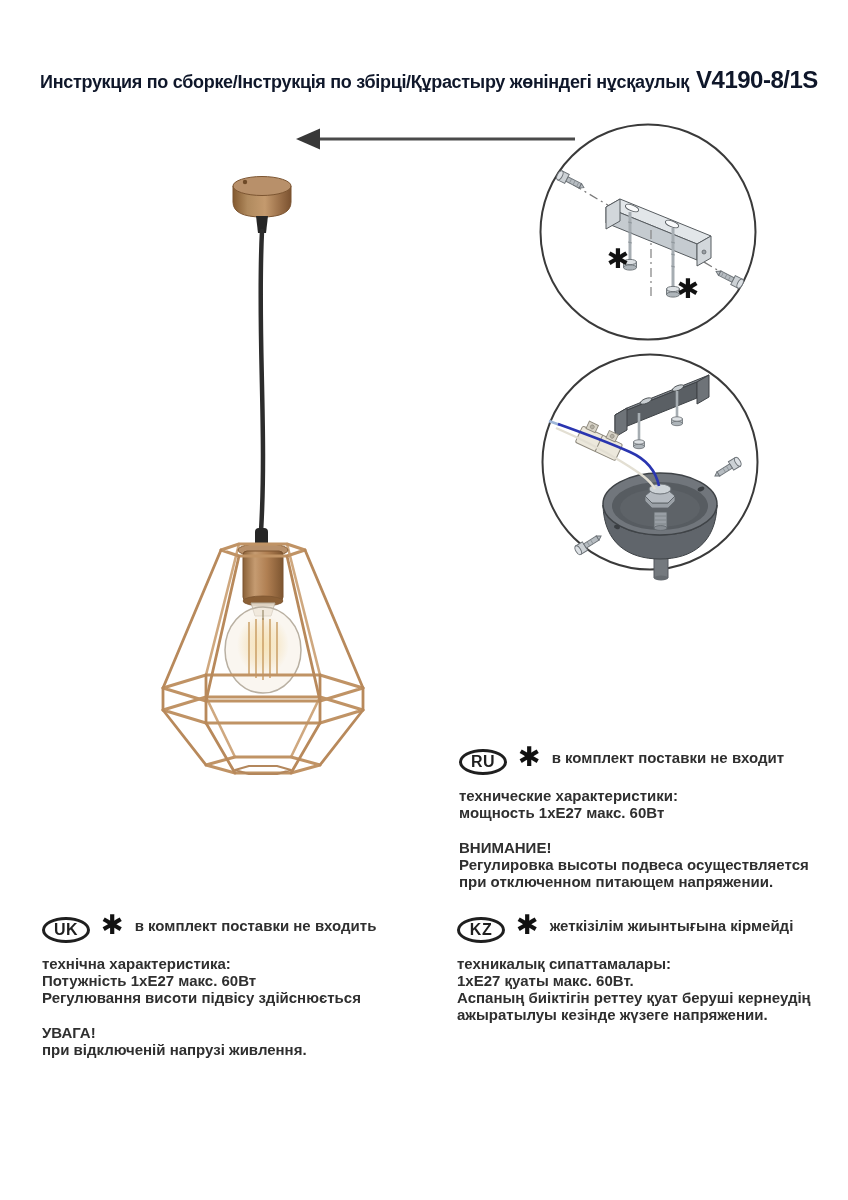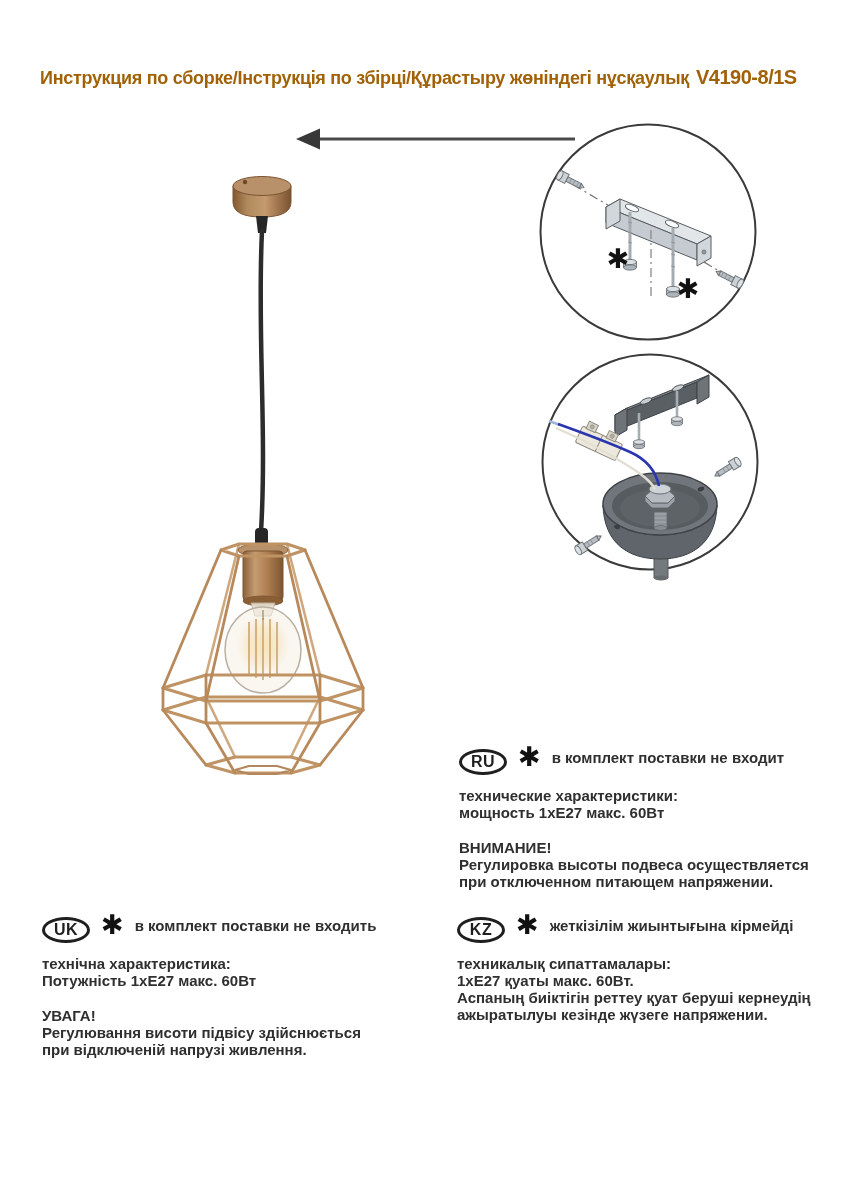--- a/index.html
+++ b/index.html
@@ -1,22 +1,22 @@
 <!DOCTYPE html>
 <html><head>
 <meta charset="utf-8">
 <style>
   html,body{margin:0;padding:0;background:#ffffff;}
   body{width:848px;height:1200px;position:relative;overflow:hidden;
        font-family:"Liberation Sans",sans-serif;color:#2d2d2d;}
   .page{position:absolute;inset:0;background:#fff;}
   .title{position:absolute;left:40px;top:66px;display:flex;align-items:baseline;gap:7px;
-         white-space:nowrap;font-weight:bold;color:#a16207;}
+         white-space:nowrap;font-weight:bold;color:#0f172a;}
   .title .main{font-size:18px;letter-spacing:-0.3px;}
-  .title .model{font-size:20px;letter-spacing:-0.5px;}
+  .title .model{font-size:24px;letter-spacing:-0.5px;}
   .art{position:absolute;left:0;top:0;}
   .lang-block{position:absolute;font-weight:bold;color:#2f2f2f;}
   #ru{left:459px;top:749px;width:386px;}
   #uk{left:42px;top:917px;width:402px;}
   #kz{left:457px;top:917px;width:390px;}
   .lang-header{display:flex;align-items:flex-start;gap:11px;margin-bottom:12px;}
   .lang-oval{min-width:40px;height:20px;border:3px solid #1f1f1f;border-radius:50%;
              display:flex;align-items:center;justify-content:center;
              font-size:16px;font-weight:bold;letter-spacing:0.5px;color:#1f1f1f;padding:0 1px;}
   .big-ast{font-size:27px;line-height:20px;font-family:"DejaVu Sans",sans-serif;color:#111;
@@ -270,22 +270,22 @@
   </div>
 
   <div class="lang-block" id="uk">
     <div class="lang-header">
       <span class="lang-oval">UK</span>
       <span class="big-ast">✱</span>
       <span class="note">в комплект поставки не входить</span>
     </div>
     <div class="line">технічна характеристика:</div>
     <div class="line">Потужність 1хЕ27 макс. 60Вт</div>
+    <div class="line">Регулювання висоти підвісу здійснюється</div>
     <div class="line warn">УВАГА!</div>
-    <div class="line">Регулювання висоти підвісу здійснюється</div>
     <div class="line">при відключеній напрузі живлення.</div>
   </div>
 
   <div class="lang-block" id="kz">
     <div class="lang-header">
       <span class="lang-oval">KZ</span>
       <span class="big-ast">✱</span>
       <span class="note">жеткізілім жиынтығына кірмейді</span>
     </div>
     <div class="line">техникалық сипаттамалары:</div>

